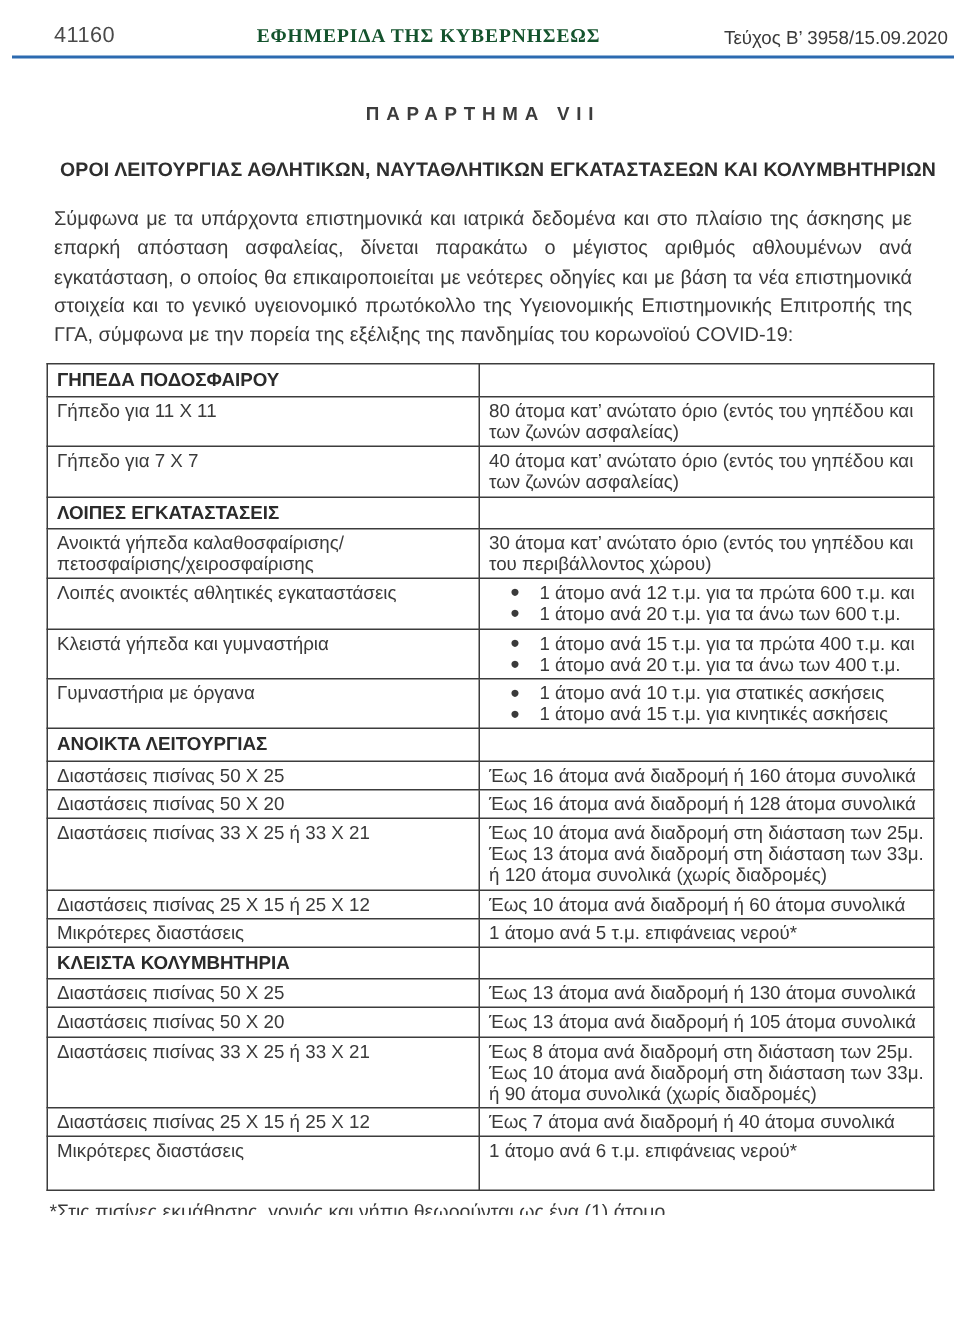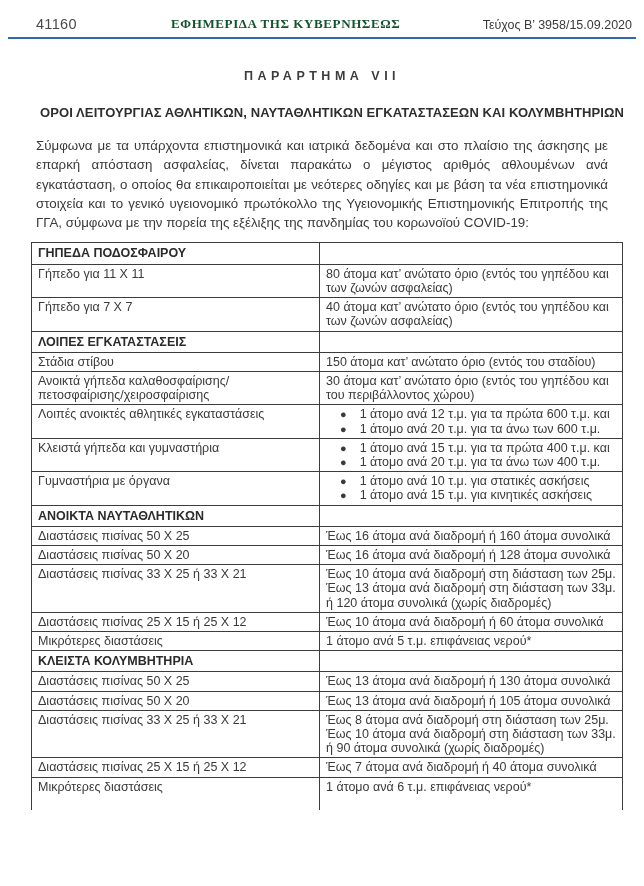--- a/index.html
+++ b/index.html
@@ -82,24 +82,20 @@
         </tr>
         <tr class="">
           <td class="c1">Γήπεδο για 7 Χ 7</td>
           <td class="c2">40 άτομα κατ’ ανώτατο όριο (εντός του γηπέδου και των ζωνών ασφαλείας)</td>
         </tr>
         <tr class="section">
           <td class="c1">ΛΟΙΠΕΣ ΕΓΚΑΤΑΣΤΑΣΕΙΣ</td>
           <td class="c2"></td>
         </tr>
         <tr class="">
-          <td class="c1">Στάδια στίβου</td>
-          <td class="c2">150 άτομα κατ’ ανώτατο όριο (εντός του σταδίου)</td>
-        </tr>
-        <tr class="">
           <td class="c1">Ανοικτά γήπεδα καλαθοσφαίρισης/πετοσφαίρισης/χειροσφαίρισης</td>
           <td class="c2">30 άτομα κατ’ ανώτατο όριο (εντός του γηπέδου και του περιβάλλοντος χώρου)</td>
         </tr>
         <tr class="">
           <td class="c1">Λοιπές ανοικτές αθλητικές εγκαταστάσεις</td>
           <td class="c2">
             <div class="bl">
               <span class="bdot">●</span>
               <span>1 άτομο ανά 12 τ.μ. για τα πρώτα 600 τ.μ. και</span>
             </div>
@@ -129,21 +125,21 @@
               <span class="bdot">●</span>
               <span>1 άτομο ανά 10 τ.μ. για στατικές ασκήσεις</span>
             </div>
             <div class="bl">
               <span class="bdot">●</span>
               <span>1 άτομο ανά 15 τ.μ. για κινητικές ασκήσεις</span>
             </div>
           </td>
         </tr>
         <tr class="section">
-          <td class="c1">ΑΝΟΙΚΤΑ ΝΑΥΤΑΘΛΗΤΙΚΩΝ</td>
+          <td class="c1">ΑΝΟΙΚΤΑ ΛΕΙΤΟΥΡΓΙΑΣ</td>
           <td class="c2"></td>
         </tr>
         <tr class="">
           <td class="c1">Διαστάσεις πισίνας 50 Χ 25</td>
           <td class="c2">Έως 16 άτομα ανά διαδρομή ή 160 άτομα συνολικά</td>
         </tr>
         <tr class="">
           <td class="c1">Διαστάσεις πισίνας 50 Χ 20</td>
           <td class="c2">Έως 16 άτομα ανά διαδρομή ή 128 άτομα συνολικά</td>
         </tr>

